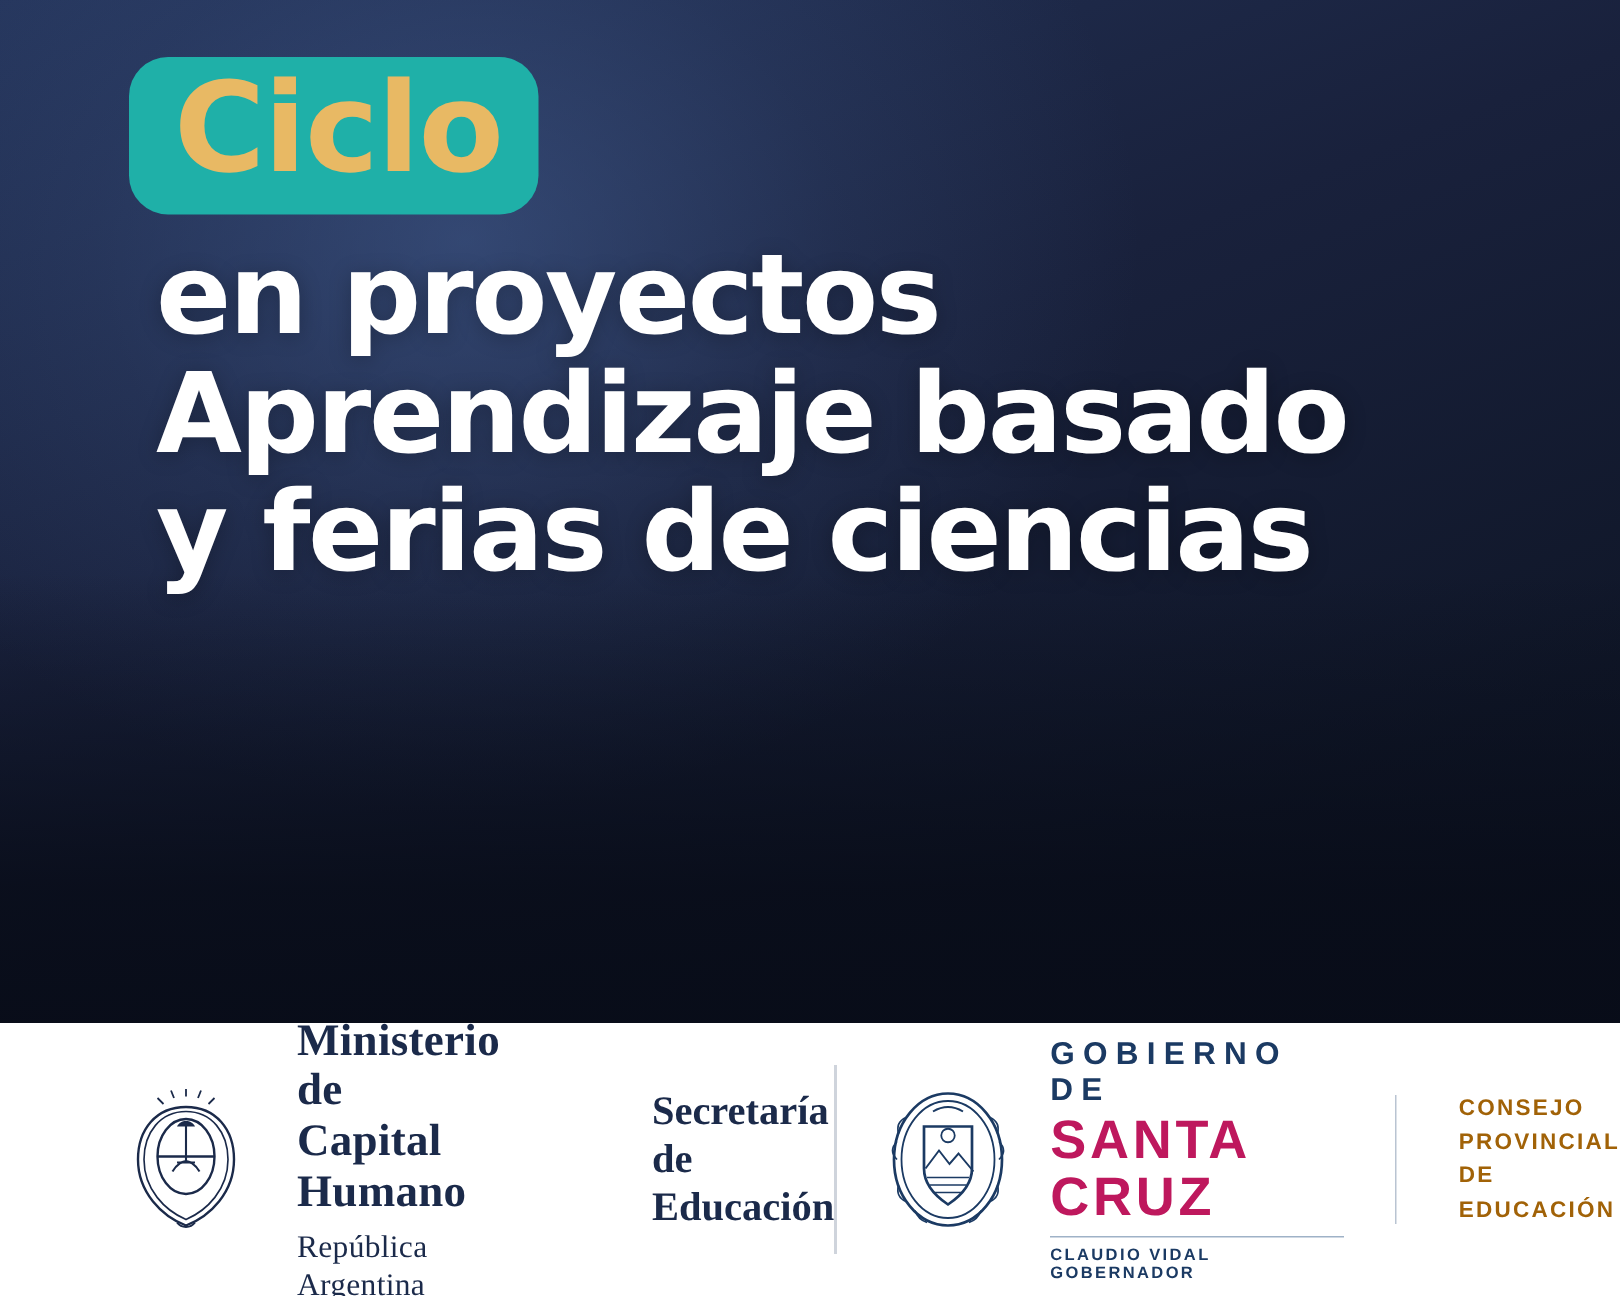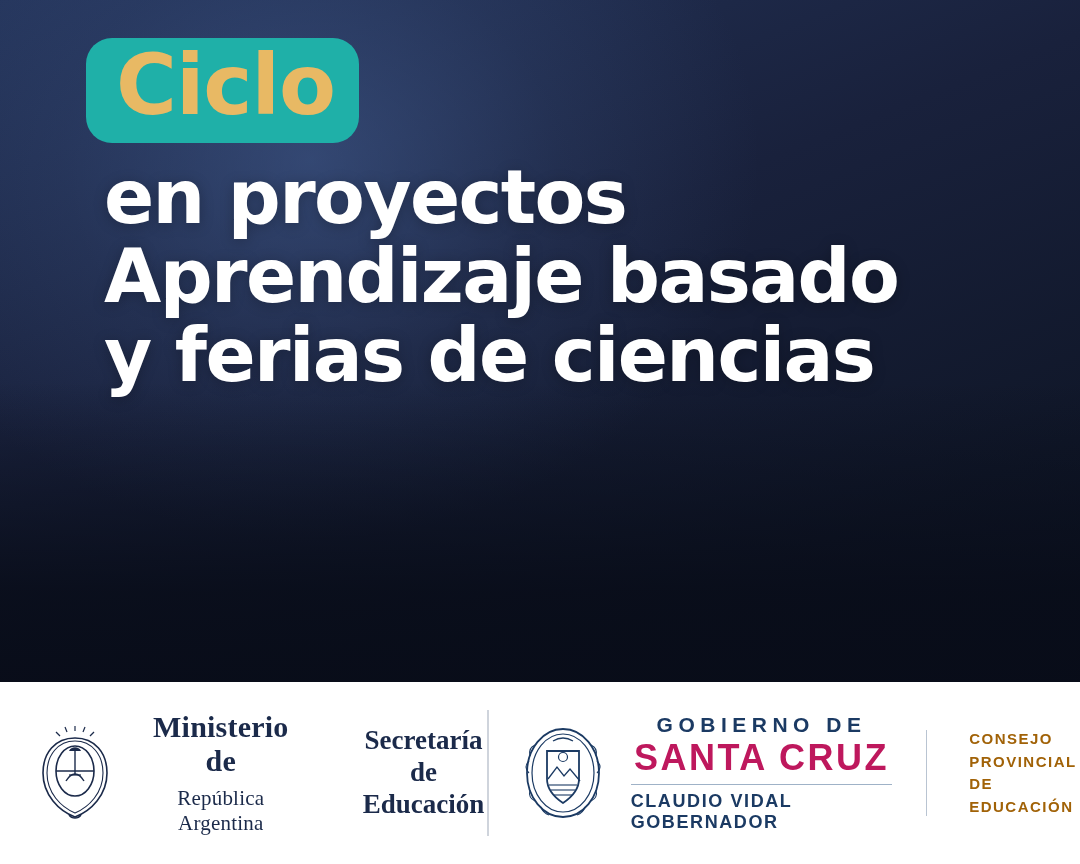--- a/index.html
+++ b/index.html
@@ -83,21 +83,21 @@
     height: 182px;
     background: #ffffff;
     display: flex;
     align-items: stretch;
   }
   .logo-group {
     display: flex;
     align-items: center;
     height: 100%;
   }
-  .logo-group.left { padding-left: 33px; gap: 32px; text-align: center; }
+  .logo-group.left { padding-left: 82px; gap: 32px; }
   .divider-vert {
     width: 2px;
     background: #cfd4dc;
     margin: 28px 0;
     flex: 0 0 2px;
   }
   .logo-group.right { padding-left: 26px; gap: 20px; }
 
   .arg-shield { width: 84px; height: 96px; flex: 0 0 84px; }
   .ministerio {
@@ -144,21 +144,21 @@
     font-family: "Liberation Sans", sans-serif;
   }
   .sc-rule {
     width: 100%;
     height: 1px;
     background: #9fb2c7;
     margin: 8px 0 6px;
   }
   .sc-gov {
     color: #1b3a63;
-    font-size: 18px;
+    font-size: 11px;
     letter-spacing: 1.6px;
     font-weight: 600;
   }
   .divider-vert2 {
     width: 1px;
     background: #b9c4d2;
     height: 86px;
     align-self: center;
     margin: 0 22px 0 14px;
   }
@@ -216,20 +216,21 @@
           <path d="M36 50 l12 0" stroke-width="1.2"></path>
 
           <line x1="42" y1="24" x2="42" y2="50" stroke-width="1.4"></line>
           <path d="M36 26 c2 -5 10 -5 12 0 z" fill="#1b2a4a" stroke="none"></path>
 
           <path d="M36 90 c3 4 9 4 12 0" stroke-width="1.3"></path>
         </g>
       </svg>
       <div class="ministerio">
         <div class="l1">Ministerio de</div>
+        <div class="l2">Capital Humano</div>
         <div class="l3">República Argentina</div>
       </div>
       <div class="secretaria">
         <div>Secretaría</div>
         <div>de Educación</div>
       </div>
     </div>
 
     <div class="divider-vert"></div>
 

